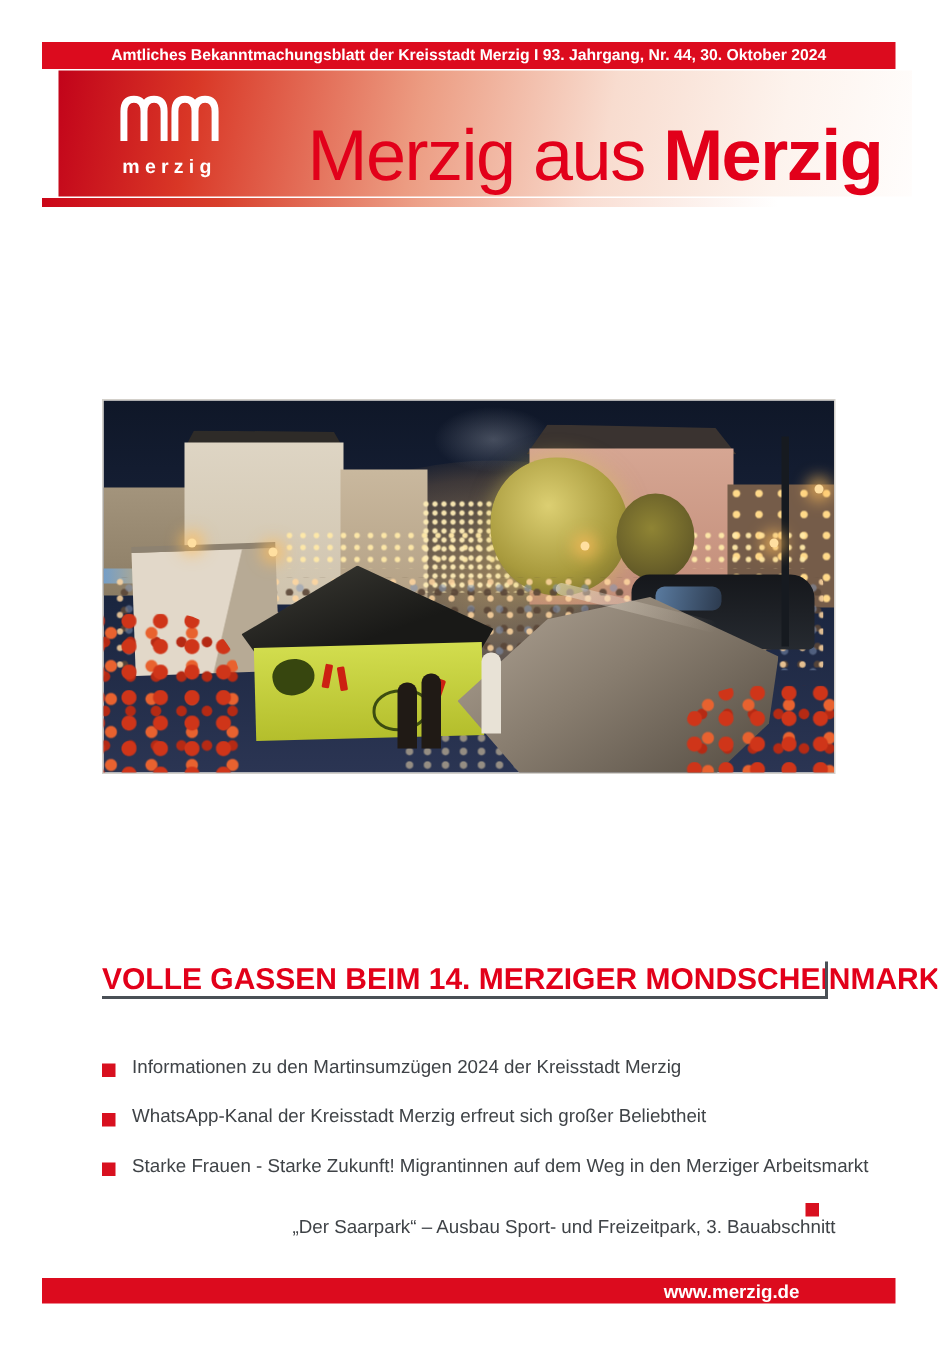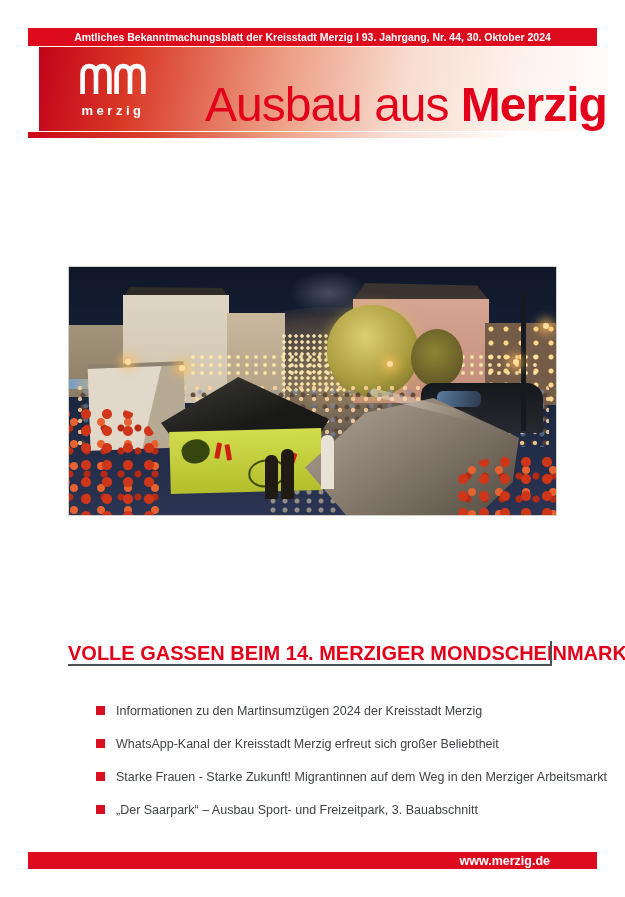--- a/index.html
+++ b/index.html
@@ -92,47 +92,47 @@
       background-size:21px 17px,27px 22px,17px 23px;}
   .ph-flowers-left{left:-10px;top:142px;width:102px;height:116px;border-radius:12px 45% 8px 0;}
   .ph-flowers-right{left:388px;top:190px;width:104px;height:60px;border-radius:45% 10px 0 0;}
 
   
   .headline{left:68px;top:642px;width:489px;font-size:20px;font-weight:bold;color:var(--brand-red);
             letter-spacing:0;white-space:nowrap;}
   .rule{left:68px;top:664px;width:484px;height:2px;background:var(--rule-gray);}
   .rule-stub{left:550px;top:641px;width:2px;height:25px;background:var(--rule-gray);}
 
-  .toc-item{left:68px;width:489px;height:15px;display:flex;align-items:center;margin-left:28px;}
+  .toc-item{left:68px;width:489px;height:15px;display:flex;align-items:flex-end;}
   .bullet{width:9px;height:9px;background:#d8101f;margin-right:11px;flex:none;}
   .toc-text{font-size:12.5px;color:var(--text-dark);white-space:nowrap;}
 
   
   .bottombar{left:28px;top:852px;width:569px;height:17px;background:var(--bar-red);
-             display:flex;align-items:center;justify-content:flex-end;padding-right:47px;box-sizing:border-box;}
+             display:flex;align-items:center;justify-content:flex-end;padding-right:64px;box-sizing:border-box;}
   .bottombar span{color:#fff;font-weight:bold;font-size:12.5px;}
 </style>
 </head>
 <body>
 
 <div class="page">
 
   <div class="abs topbar">
     <span>Amtliches Bekanntmachungsblatt der Kreisstadt Merzig I 93. Jahrgang, Nr. 44, 30. Oktober 2024</span>
   </div>
 
   <div class="abs masthead">
     <svg class="abs logo-glyph" viewBox="0 0 132 66" preserveAspectRatio="xMidYMid meet">
       <g fill="none" stroke="#ffffff" stroke-width="9">
         <path d="M7,64 V26 Q7,10 20,10 Q33,10 33,26 V64 M33,26 Q33,10 46,10 Q59,10 59,26 V64"></path>
         <path d="M73,64 V26 Q73,10 86,10 Q99,10 99,26 V64 M99,26 Q99,10 112,10 Q125,10 125,26 V64"></path>
       </g>
     </svg>
     <div class="abs logo-word">merzig</div>
-    <div class="abs title"><span>Ausbau aus </span><span class="bold">Merzig</span></div>
+    <div class="abs title"><span>Merzig aus </span><span class="bold">Merzig</span></div>
   </div>
   <div class="abs redstrip"></div>
 
   <div class="abs photo">
     <div class="ph ph-glow"></div>
     <div class="ph ph-smoke"></div>
     <div class="ph ph-bldg-farleft win-grid"></div>
     <div class="ph ph-shop-lights"></div>
     <div class="ph ph-roof-cream"></div>
     <div class="ph ph-bldg-cream win-grid"></div>
@@ -181,21 +181,21 @@
     <div class="toc-text">Informationen zu den Martinsumzügen 2024 der Kreisstadt Merzig</div>
   </div>
   <div class="abs toc-item" style="top:769px;">
     <div class="bullet"></div>
     <div class="toc-text">Starke Frauen - Starke Zukunft! Migrantinnen auf dem Weg in den Merziger Arbeitsmarkt</div>
   </div>
   <div class="abs toc-item" style="top:736px;">
     <div class="bullet"></div>
     <div class="toc-text">WhatsApp-Kanal der Kreisstadt Merzig erfreut sich großer Beliebtheit</div>
   </div>
-  <div class="abs toc-item" style="top:802px;">
+  <div class="abs toc-item" style="top:802px;flex-direction:column;">
     <div class="bullet"></div>
     <div class="toc-text">„Der Saarpark“ – Ausbau Sport- und Freizeitpark, 3. Bauabschnitt</div>
   </div>
 
   <div class="abs bottombar">
     <span>www.merzig.de</span>
   </div>
 
 </div>
 

